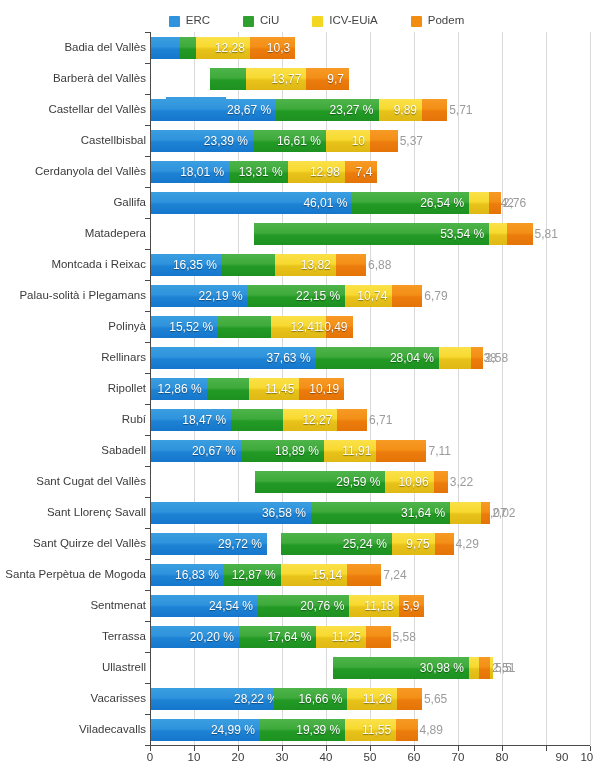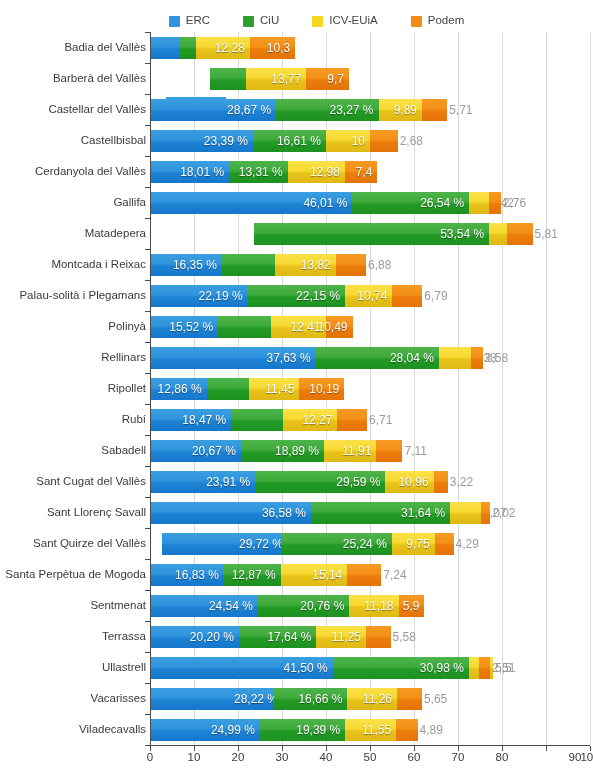--- a/index.html
+++ b/index.html
@@ -169,21 +169,21 @@
           <div class="seg seg-erc" style="left: 0px; width: 102.916px;">
             <span class="val">23,39 %</span>
           </div>
           <div class="seg seg-ciu" style="left: 102.916px; width: 73.084px;">
             <span class="val">16,61 %</span>
           </div>
           <div class="seg seg-icv" style="left: 176px; width: 44px;">
             <span class="val">10</span>
           </div>
           <div class="seg seg-podem outside" style="left: 220px; width: 27.632px;">
-            <span class="val">2,68</span>
+            <span class="val">5,37</span>
           </div>
         </div>
         <div class="row" style="top: 128.5px;">
           <div class="seg seg-erc" style="left: 0px; width: 79.244px;">
             <span class="val">18,01 %</span>
           </div>
           <div class="seg seg-ciu" style="left: 79.244px; width: 58.564px;">
             <span class="val">13,31 %</span>
           </div>
           <div class="seg seg-icv" style="left: 137.808px; width: 57.112px;">
@@ -305,28 +305,25 @@
         <div class="row" style="top: 407.5px;">
           <div class="seg seg-erc" style="left: 0px; width: 90.948px;">
             <span class="val">20,67 %</span>
           </div>
           <div class="seg seg-ciu" style="left: 90.948px; width: 83.116px;">
             <span class="val">18,89 %</span>
           </div>
           <div class="seg seg-icv" style="left: 174.064px; width: 52.404px;">
             <span class="val">11,91</span>
           </div>
-          <div class="seg seg-podem outside" style="left: 226.468px; width: 26px;">
+          <div class="seg seg-podem outside" style="left: 226.468px; width: 50px;">
             <span class="val">7,11</span>
           </div>
         </div>
         <div class="row" style="top: 438.5px;">
-          <div class="seg seg-erc" style="left: 0px; width: 105.204px;">
-            <span class="val">23,91 %</span>
-          </div>
           <div class="seg seg-ciu" style="left: 105.204px; width: 130.196px;">
             <span class="val">29,59 %</span>
           </div>
           <div class="seg seg-icv" style="left: 235.4px; width: 48.224px;">
             <span class="val">10,96</span>
           </div>
           <div class="seg seg-podem outside" style="left: 283.624px; width: 14.168px;">
             <span class="val">3,22</span>
           </div>
         </div>
@@ -338,21 +335,21 @@
             <span class="val">31,64 %</span>
           </div>
           <div class="seg seg-icv outside" style="left: 300.168px; width: 31.108px;">
             <span class="val">7,07</span>
           </div>
           <div class="seg seg-podem outside" style="left: 331.276px; width: 8.888px;">
             <span class="val">2,02</span>
           </div>
         </div>
         <div class="row" style="top: 500.5px;">
-          <div class="seg seg-erc" style="left: 12px; width: 126px;">
+          <div class="seg seg-erc" style="left: 0px; width: 117px;">
             <span class="val">29,72 %</span>
           </div>
           <div class="seg seg-ciu" style="left: 130.768px; width: 111.056px;">
             <span class="val">25,24 %</span>
           </div>
           <div class="seg seg-icv" style="left: 241.824px; width: 42.9px;">
             <span class="val">9,75</span>
           </div>
           <div class="seg seg-podem outside" style="left: 284.724px; width: 18.876px;">
             <span class="val">4,29</span>
@@ -394,23 +391,20 @@
             <span class="val">17,64 %</span>
           </div>
           <div class="seg seg-icv" style="left: 166.496px; width: 49.5px;">
             <span class="val">11,25</span>
           </div>
           <div class="seg seg-podem outside" style="left: 215.996px; width: 24.552px;">
             <span class="val">5,58</span>
           </div>
         </div>
         <div class="row" style="top: 624.5px;">
-          <div class="seg seg-erc" style="left: 0px; width: 182.6px;">
-            <span class="val">41,50 %</span>
-          </div>
           <div class="seg seg-ciu" style="left: 182.6px; width: 136.312px;">
             <span class="val">30,98 %</span>
           </div>
           <div class="seg seg-icv outside" style="left: 318.912px; width: 24.2px;">
             <span class="val">5,5</span>
           </div>
           <div class="seg seg-podem outside" style="left: 329px; width: 11.044px;">
             <span class="val">2,51</span>
           </div>
         </div>
@@ -514,17 +508,17 @@
   <div class="xlabels">
       <div class="xlabel" style="left: 150px;">0</div>
       <div class="xlabel" style="left: 194px;">10</div>
       <div class="xlabel" style="left: 238px;">20</div>
       <div class="xlabel" style="left: 282px;">30</div>
       <div class="xlabel" style="left: 326px;">40</div>
       <div class="xlabel" style="left: 370px;">50</div>
       <div class="xlabel" style="left: 414px;">60</div>
       <div class="xlabel" style="left: 458px;">70</div>
       <div class="xlabel" style="left: 502px;">80</div>
-      <div class="xlabel" style="left: 565px; padding-left: 20px;">90</div>
+      <div class="xlabel" style="left: 552px; padding-left: 20px;">90</div>
       <div class="xlabel" style="left: 590px;">100</div>
     </div>
 
 </div>
 
 </body></html>

